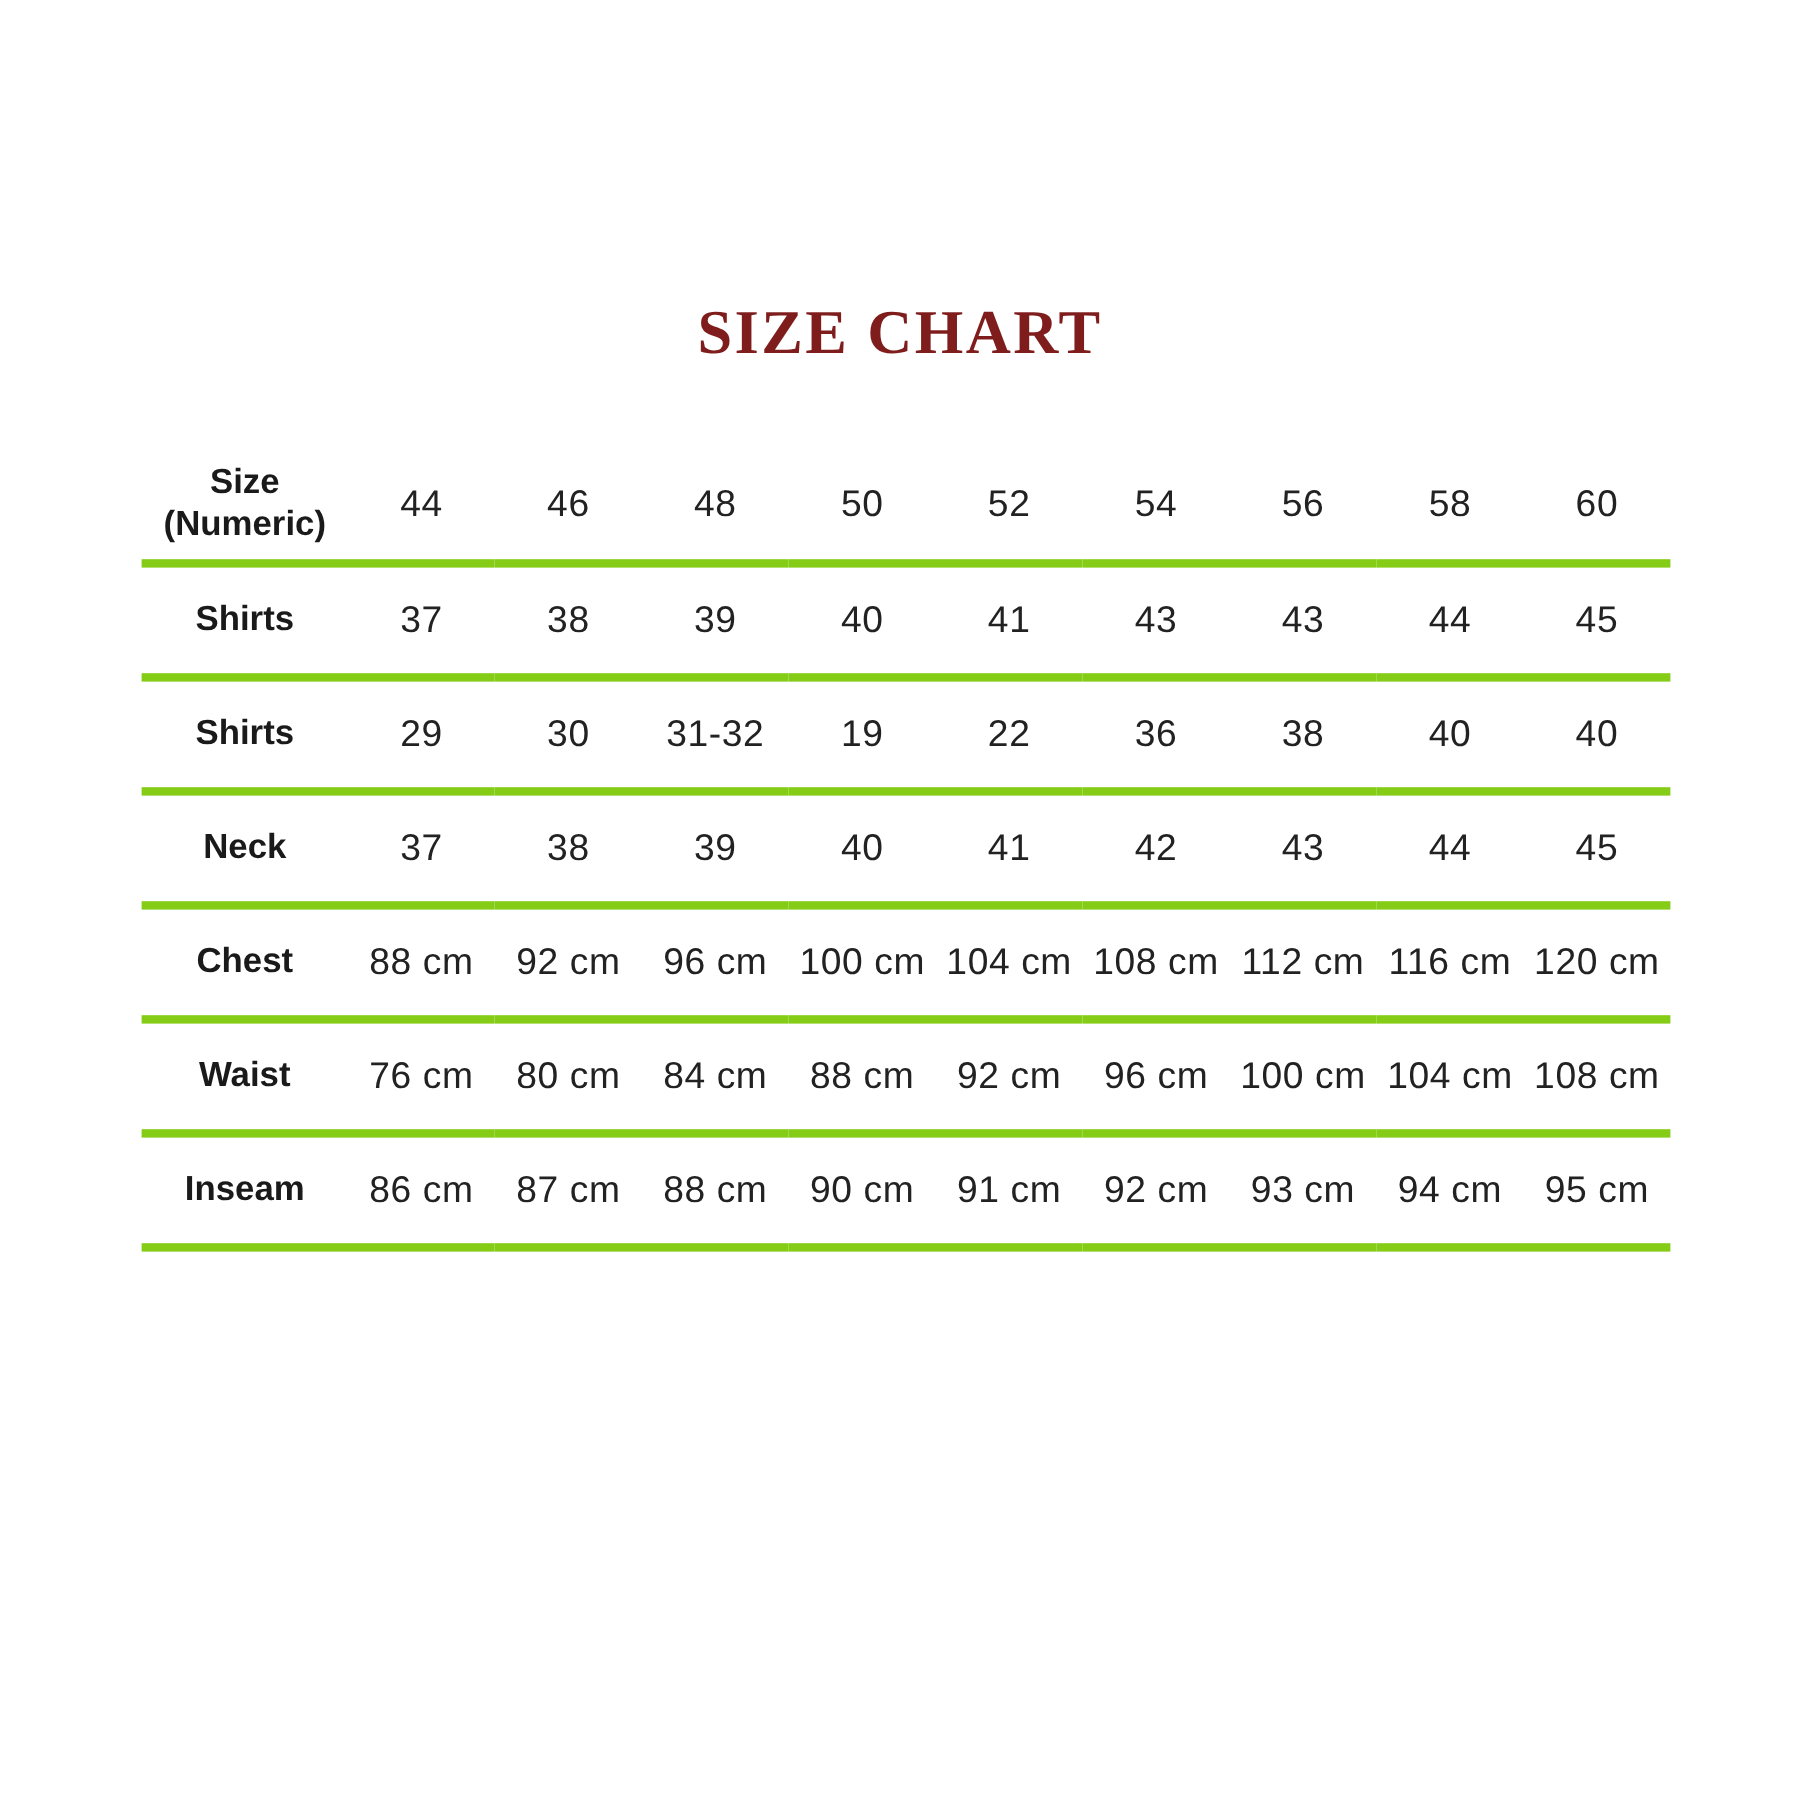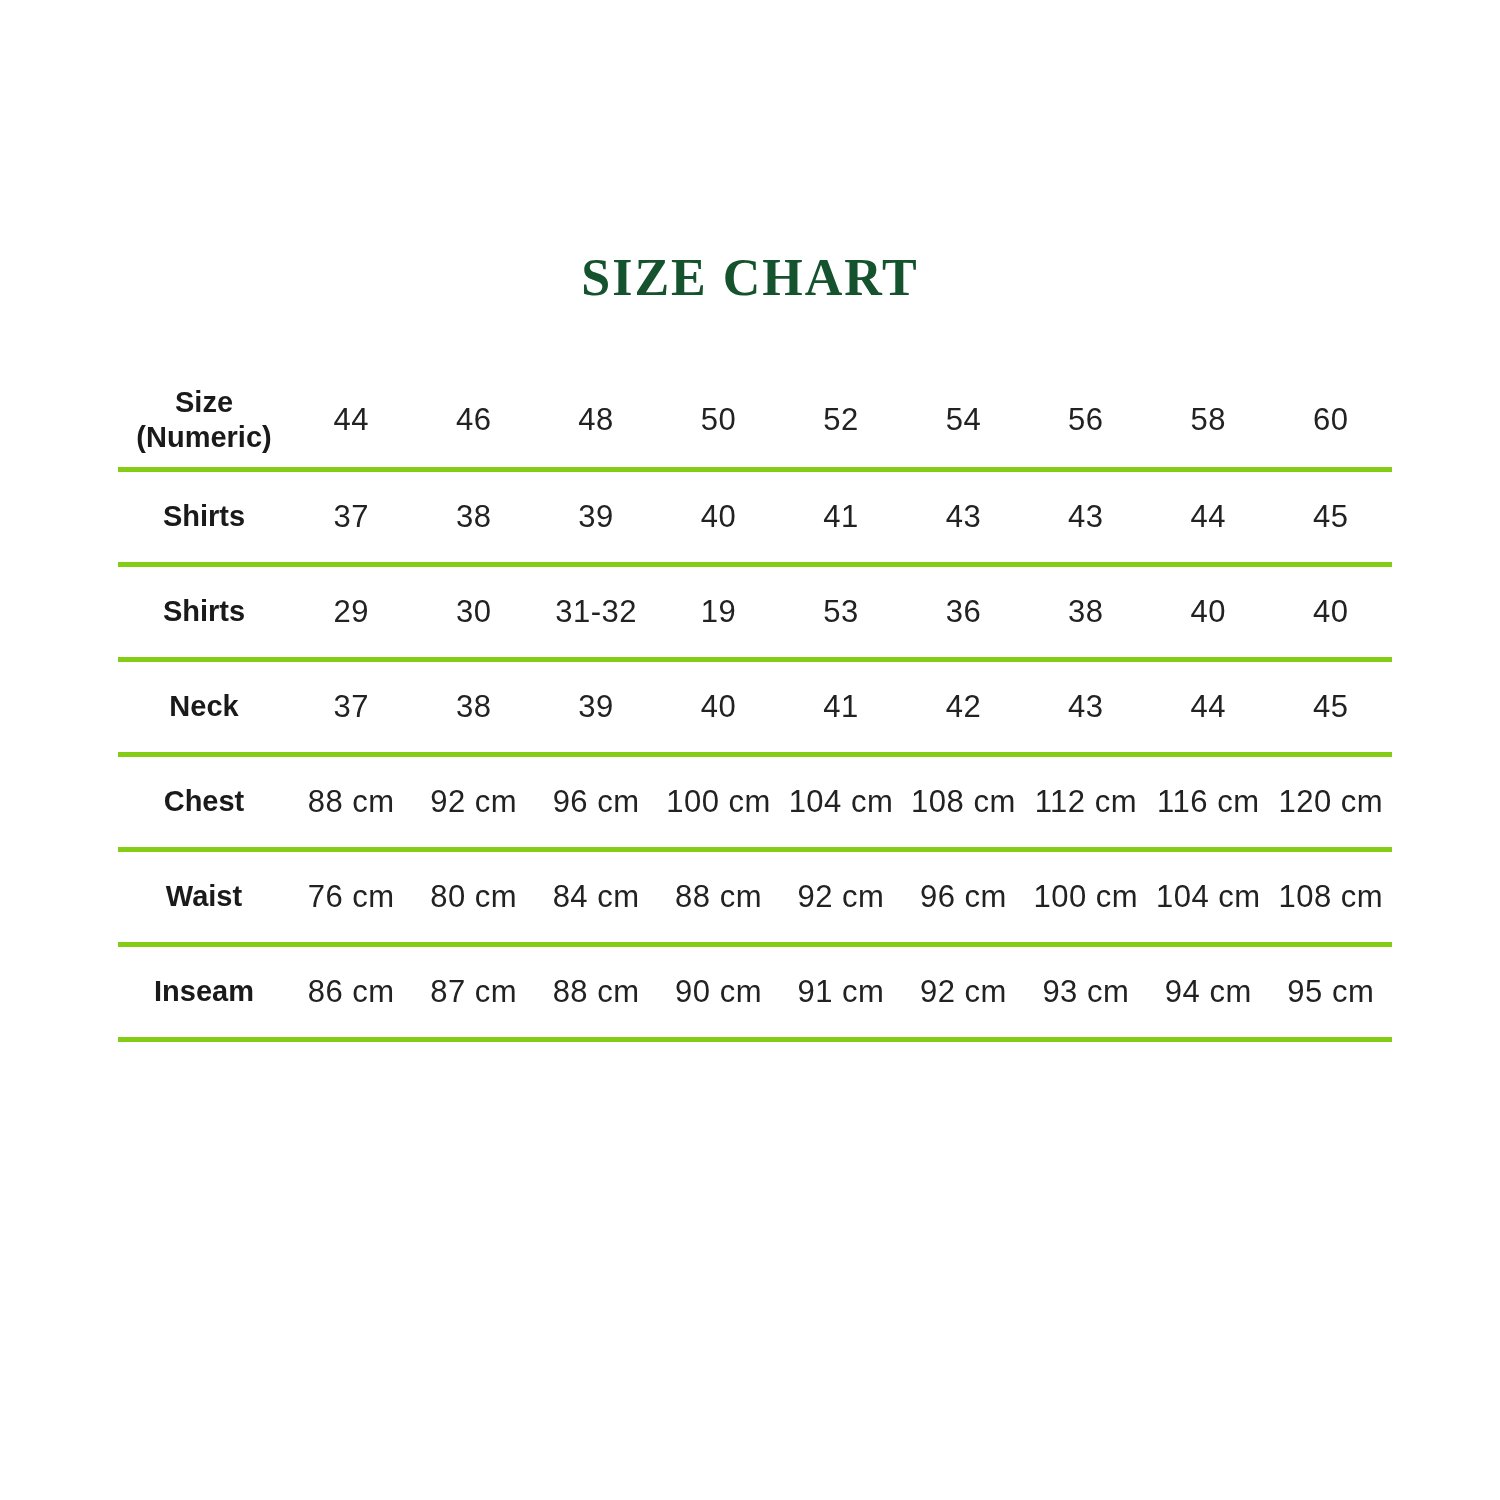--- a/index.html
+++ b/index.html
@@ -20,34 +20,34 @@
     position: absolute;
     top: 248px;
     left: 0;
     width: 100%;
     margin: 0;
     text-align: center;
     font-family: "Liberation Serif", serif;
     font-weight: 700;
     font-size: 52px;
     letter-spacing: 2px;
-    color: #14532d;
+    color: #7f1d1d;
   }
   table.size-table {
     position: absolute;
     top: 374px;
     left: 118px;
     width: 1274px;
     border-collapse: collapse;
     table-layout: fixed;
   }
   col.label-col { width: 172px; }
   tr.size-row {
     height: 95px;
-    border-bottom: 5px solid #84cc16;
+    border-bottom: 7px solid #84cc16;
   }
   th, td {
     text-align: center;
     vertical-align: middle;
     padding: 0;
   }
   th.row-label {
     font-weight: 700;
     font-size: 29px;
     line-height: 1.2;
@@ -102,21 +102,21 @@
           <td class="cell">43</td>
           <td class="cell">44</td>
           <td class="cell">45</td>
         </tr>
         <tr class="size-row">
           <th class="row-label">Shirts</th>
           <td class="cell">29</td>
           <td class="cell">30</td>
           <td class="cell">31-32</td>
           <td class="cell">19</td>
-          <td class="cell">53</td>
+          <td class="cell">22</td>
           <td class="cell">36</td>
           <td class="cell">38</td>
           <td class="cell">40</td>
           <td class="cell">40</td>
         </tr>
         <tr class="size-row">
           <th class="row-label">Neck</th>
           <td class="cell">37</td>
           <td class="cell">38</td>
           <td class="cell">39</td>

